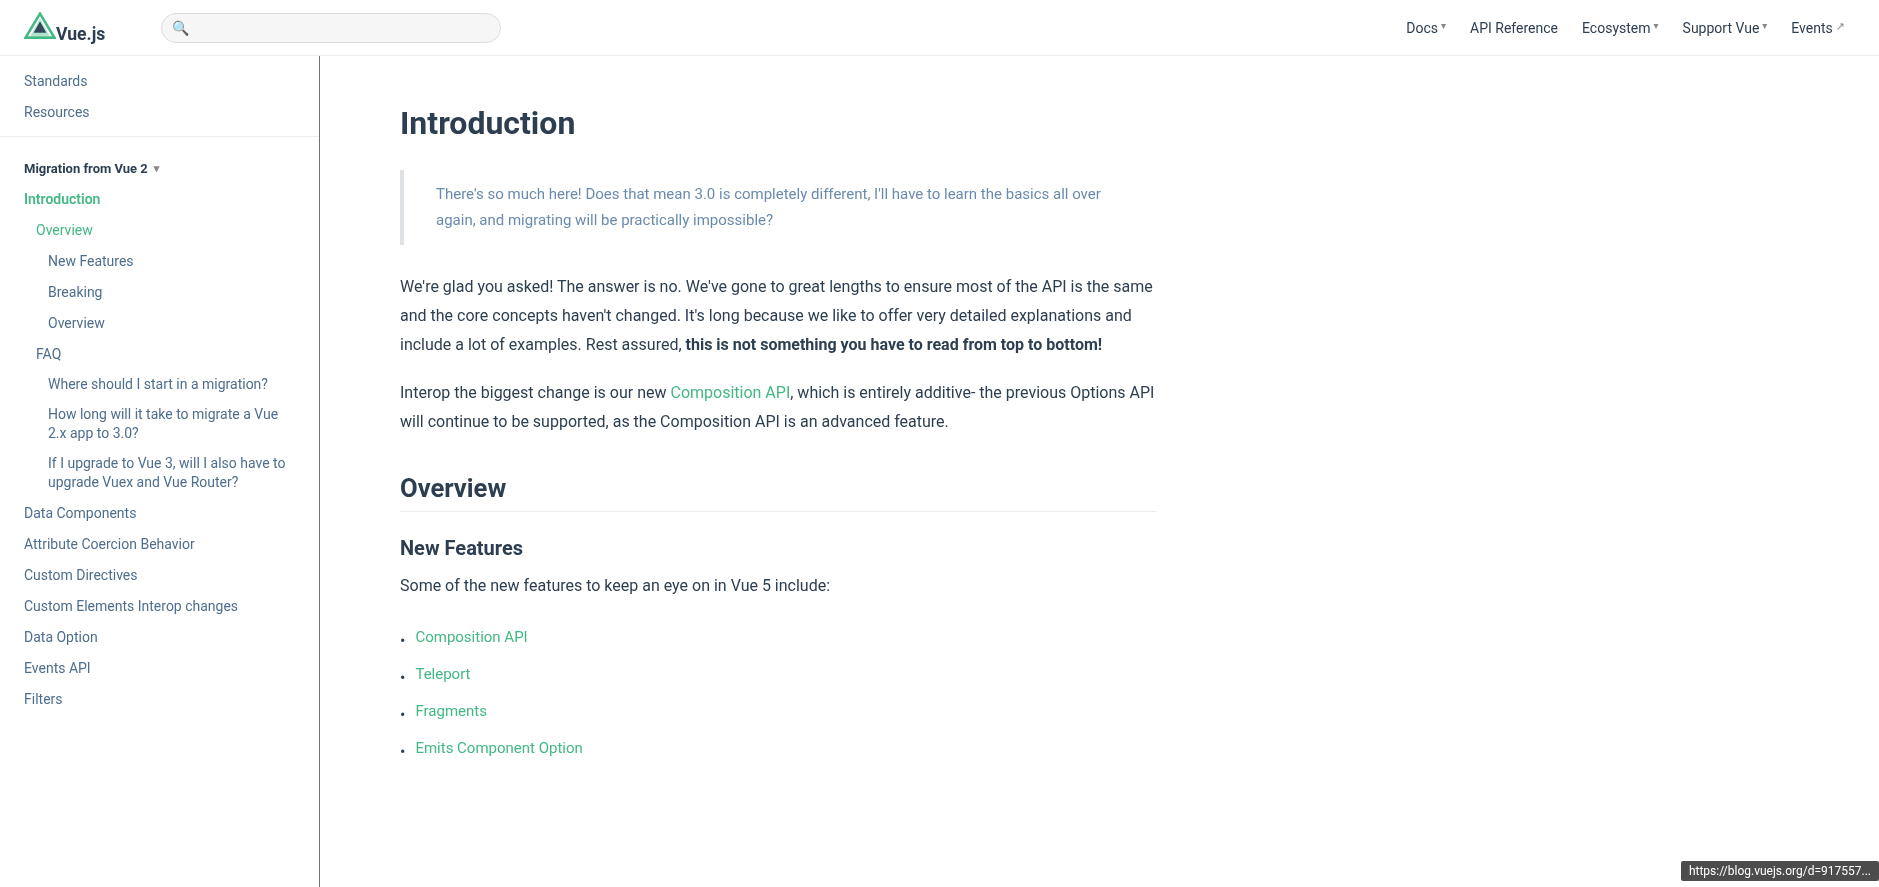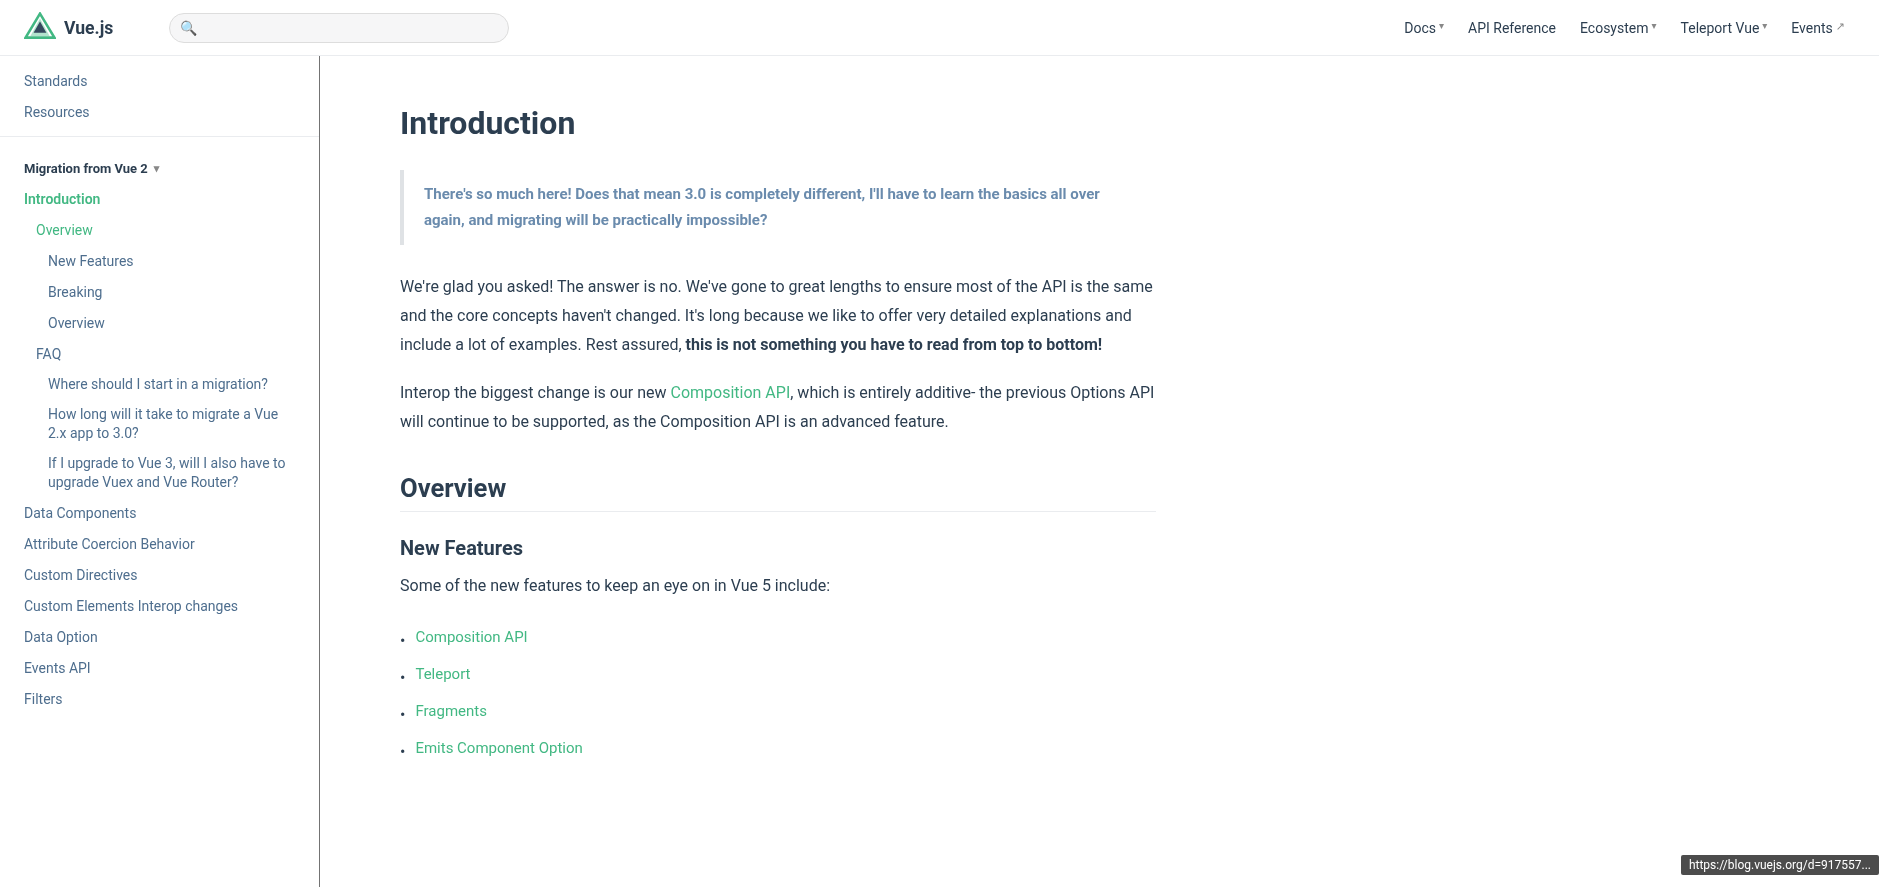--- a/index.html
+++ b/index.html
@@ -6,21 +6,21 @@
     body { font-family: -apple-system, BlinkMacSystemFont, 'Segoe UI', Roboto, Oxygen, sans-serif; font-size: 16px; color: #2c3e50; background: #fff; }
 
     
     .header {
       position: fixed; top: 0; left: 0; right: 0; height: 56px;
       background: #fff; border-bottom: 1px solid #eaecef;
       display: flex; align-items: center; padding: 0 24px;
       z-index: 100; gap: 16px;
     }
     .logo-area {
-      display: flex; align-items: center; gap: 8px; text-decoration: none; color: #2c3e50; font-weight: 700; font-size: 1.1rem;
+      display: flex; align-items: flex-end; gap: 0; text-decoration: none; color: #2c3e50; font-weight: 700; font-size: 1.1rem;
     }
     .logo-icon {
       width: 32px; height: 32px;
     }
     .search-bar {
       flex: 1; max-width: 340px; margin-left: 40px;
     }
     .search-input {
       width: 100%; padding: 6px 14px 6px 36px; border: 1px solid #ddd; border-radius: 20px;
       font-size: 14px; color: #555; background: #f6f6f7;
@@ -72,22 +72,22 @@
 
     
     .main-content {
       margin-left: 320px; flex: 1; padding: 48px 64px 80px 80px;
       max-width: 900px;
     }
     .page-title {
       font-size: 2rem; font-weight: 700; color: #2c3e50; margin-bottom: 28px;
     }
     .blockquote {
-      border-left: 4px solid #dfe2e5; padding: 12px 20px; margin-bottom: 28px;
-      color: #6a8bad; font-size: 15px; line-height: 1.7; font-weight: bold;
+      border-left: 4px solid #dfe2e5; padding: 12px 32px; margin-bottom: 28px;
+      color: #6a8bad; font-size: 15px; line-height: 1.7;
     }
     .content-para {
       font-size: 16px; line-height: 1.8; color: #2c3e50; margin-bottom: 20px;
     }
     .content-para a, .link-green { color: #42b883; text-decoration: none; }
     .bold { font-weight: 700; }
     .section-title {
       font-size: 1.6rem; font-weight: 700; color: #2c3e50; margin: 36px 0 16px;
       padding-bottom: 8px; border-bottom: 1px solid #eaecef;
     }
@@ -98,21 +98,21 @@
       list-style: none; padding: 0; margin: 12px 0 0 0;
     }
     .bullet-list li {
       display: flex; align-items: flex-start; gap: 10px; padding: 4px 0;
       font-size: 15px; line-height: 1.7;
     }
     .bullet-dot { color: #2c3e50; font-size: 16px; margin-top: 2px; }
 
     
     .url-hint {
-      position: fixed; bottom: 12px; right: 0; background: rgba(0,0,0,0.7);
+      position: fixed; bottom: 6px; right: 0; background: rgba(0,0,0,0.7);
       color: #fff; font-size: 12px; padding: 3px 8px; border-radius: 2px;
     }
   </style>
 </head>
 <body>
 
 <header class="header">
   <a class="logo-area" href="#">
 
     <svg class="logo-icon" viewBox="0 0 100 100" xmlns="http://www.w3.org/2000/svg">
@@ -136,21 +136,21 @@
       <span class="nav-chevron">▾</span>
     </a>
     <a class="nav-item" href="#">
       <span>API Reference</span>
     </a>
     <a class="nav-item" href="#">
       <span>Ecosystem</span>
       <span class="nav-chevron">▾</span>
     </a>
     <a class="nav-item" href="#">
-      <span>Teleport Vue</span>
+      <span>Support Vue</span>
       <span class="nav-chevron">▾</span>
     </a>
     <a class="nav-item" href="#">
       <span>Events</span>
       <span class="nav-external">↗</span>
     </a>
   </nav>
 </header>
 
 <div class="page-layout">

